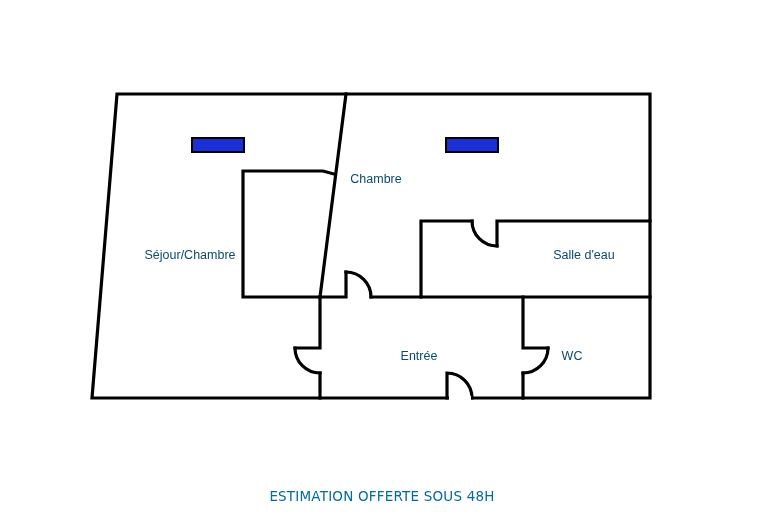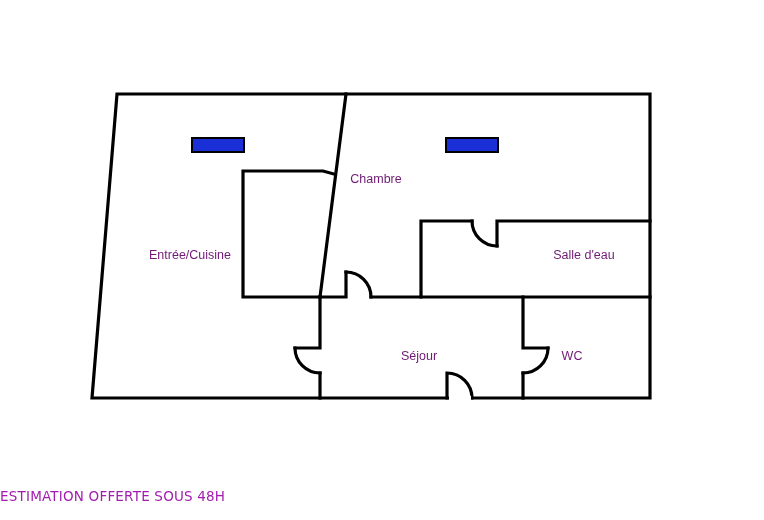--- a/index.html
+++ b/index.html
@@ -1,19 +1,19 @@
 <!DOCTYPE html>
 <html><head>
   <meta charset="utf-8">
   <style>
     html, body { margin:0; padding:0; background:#ffffff; }
     body { width:764px; height:520px; position:relative; overflow:hidden; font-family:"Liberation Sans", sans-serif; }
     #plan { position:absolute; left:0; top:0; width:764px; height:520px; }
-    .room-label { position:absolute; font-family:"Liberation Sans", sans-serif; font-size:12.5px; color:#701a75; white-space:nowrap; transform:translate(-50%,-50%); }
-    .footer { position:absolute; left:0; width:764px; top:488px; font-family:"DejaVu Sans", sans-serif; font-size:13.5px; color:#a21caf; letter-spacing:0.2px; }
+    .room-label { position:absolute; font-family:"Liberation Sans", sans-serif; font-size:12.5px; color:#0c4a6e; white-space:nowrap; transform:translate(-50%,-50%); }
+    .footer { position:absolute; left:0; width:764px; top:488px; text-align:center; font-family:"DejaVu Sans", sans-serif; font-size:13.5px; color:#0369a1; letter-spacing:0.2px; }
   </style>
 </head>
 <body>
 
 <svg id="plan" viewBox="0 0 764 520" xmlns="http://www.w3.org/2000/svg">
   <g fill="none" stroke="#000" stroke-width="3.2" stroke-linejoin="miter" stroke-linecap="square">
 
     <path d="M117,94 L650,94 L650,398 L92,398 Z"></path>
 
     <path d="M346,94 L320,297"></path>
@@ -38,19 +38,19 @@
 
     <path d="M447,398 L447,373 A25,25 0 0 1 472,398"></path>
   </g>
 
   <line x1="449" y1="398" x2="471" y2="398" stroke="#fff" stroke-width="4.5"></line>
 
   <rect x="192" y="138" width="52" height="14" fill="#1a2fd6" stroke="#000" stroke-width="2"></rect>
   <rect x="446" y="138" width="52" height="14" fill="#1a2fd6" stroke="#000" stroke-width="2"></rect>
 </svg>
 
-<div class="room-label" style="left:190px;top:255px">Entrée/Cuisine</div>
+<div class="room-label" style="left:190px;top:255px">Séjour/Chambre</div>
 <div class="room-label" style="left:376px;top:179px">Chambre</div>
 <div class="room-label" style="left:584px;top:255px">Salle d'eau</div>
-<div class="room-label" style="left:419px;top:356px">Séjour</div>
+<div class="room-label" style="left:419px;top:356px">Entrée</div>
 <div class="room-label" style="left:572px;top:356px">WC</div>
 
 <div class="footer">ESTIMATION OFFERTE SOUS 48H</div>
 
 </body></html>

